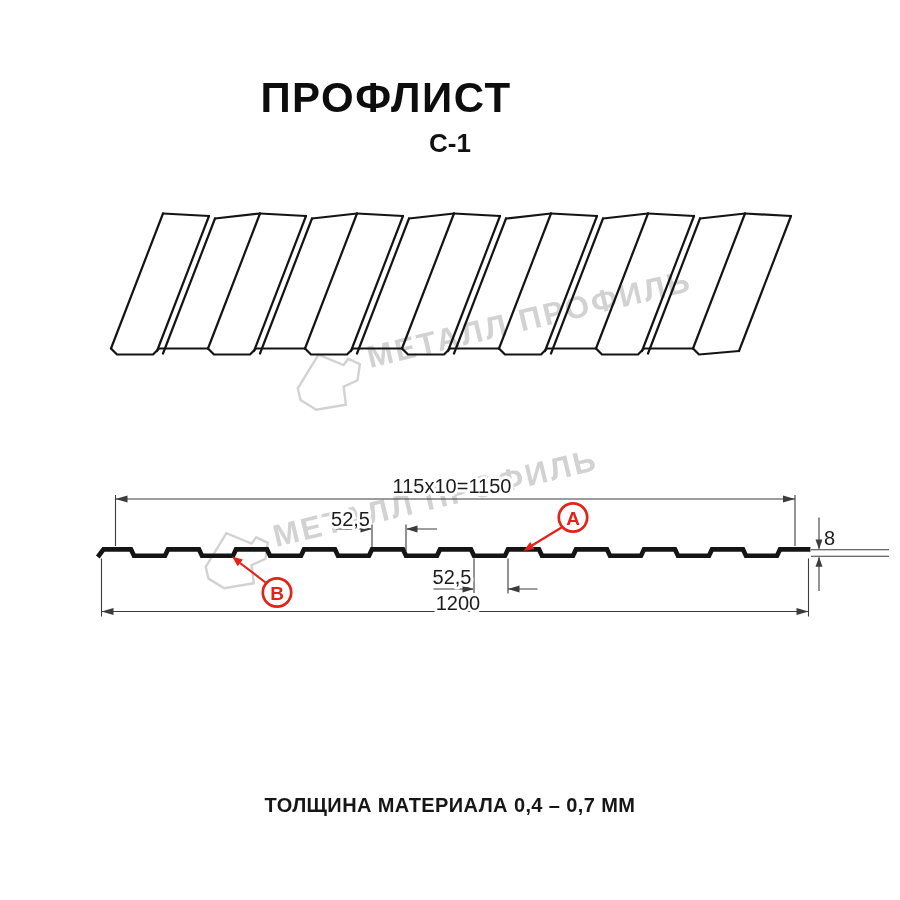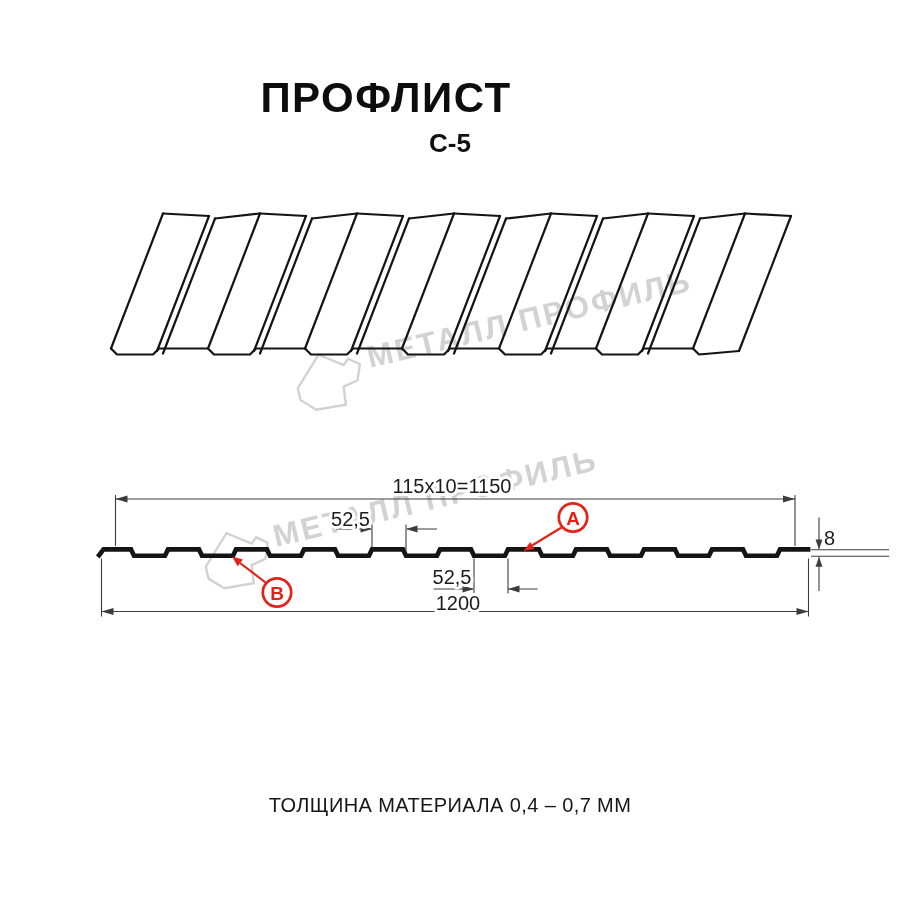--- a/index.html
+++ b/index.html
@@ -4,21 +4,21 @@
 <style>
   html,body{margin:0;padding:0;background:#fff;}
   .stage{position:relative;width:900px;height:900px;background:#ffffff;overflow:hidden;
          font-family:"Liberation Sans", sans-serif;}
   .layer{position:absolute;left:0;top:0;}
   .title{position:absolute;left:0;top:74px;width:772px;text-align:center;
          font-size:42px;font-weight:bold;letter-spacing:1.5px;color:#0d0d0d;}
   .subtitle{position:absolute;left:0;top:128px;width:900px;text-align:center;
          font-size:26px;font-weight:600;color:#111;}
   .footer{position:absolute;left:0;top:794px;width:900px;text-align:center;
-         font-size:20px;font-weight:400;letter-spacing:0.4px;color:#161616;}
+         font-size:20px;font-weight:700;letter-spacing:0.4px;color:#161616;}
   .iso-line{stroke:#141414;stroke-width:2.2;fill:none;stroke-linejoin:round;stroke-linecap:round;}
   .cross-line{stroke:#141414;stroke-width:4.6;fill:none;stroke-linejoin:miter;}
   .thin{stroke:#3c3c3c;stroke-width:1.1;fill:none;}
   .arr{fill:#3c3c3c;stroke:none;}
   .dim-text{font:20px "Liberation Sans",sans-serif;fill:#1c1c1c;
             paint-order:stroke;stroke:#ffffff;stroke-width:6px;stroke-linejoin:round;}
   .wm-text{font-weight:bold;font-size:31px;letter-spacing:2.5px;
            font-family:"Liberation Sans",sans-serif;}
   .red-line{stroke-width:2.2;fill:none;}
   .callout-letter{font:bold 19px "Liberation Sans",sans-serif;text-anchor:middle;}
@@ -124,15 +124,15 @@
 
     <g>
       <path class="red-line" d="M265.5 582.5 L240 563" stroke="#e2231a"></path>
       <polygon points="232,556.5 242.9,559.6 237.7,566.2" fill="#e2231a"></polygon>
       <circle cx="277" cy="592.5" r="14.2" fill="#fff" stroke-width="2.7" stroke="#e2231a"></circle>
       <text class="callout-letter" x="277" y="599.5" fill="#e2231a">B</text>
     </g>
   </svg>
 
   <div class="title">ПРОФЛИСТ</div>
-  <div class="subtitle">С-5</div>
+  <div class="subtitle">С-1</div>
   <div class="footer">ТОЛЩИНА МАТЕРИАЛА 0,4 – 0,7 ММ</div>
 </div>
 
 </body></html>

